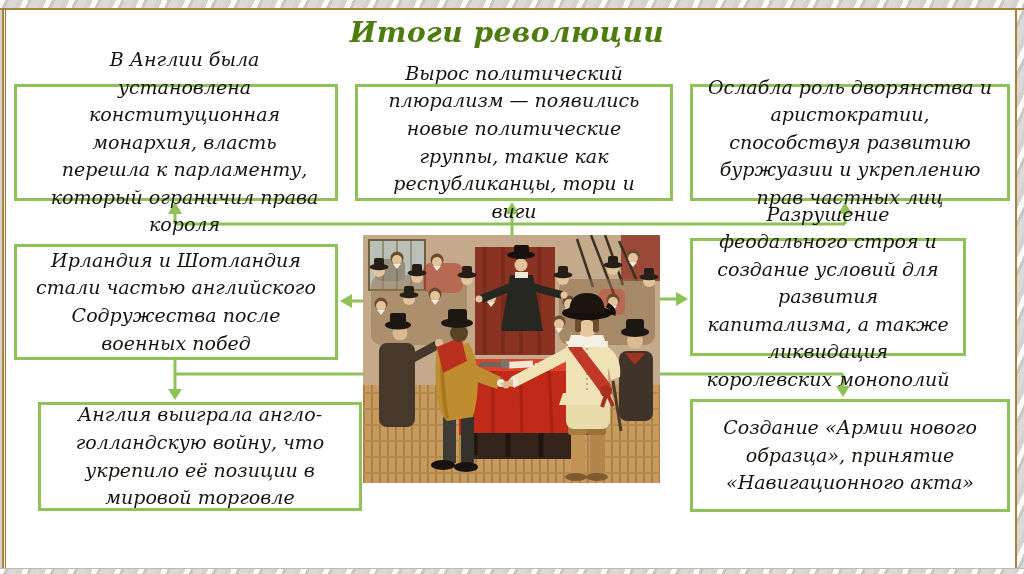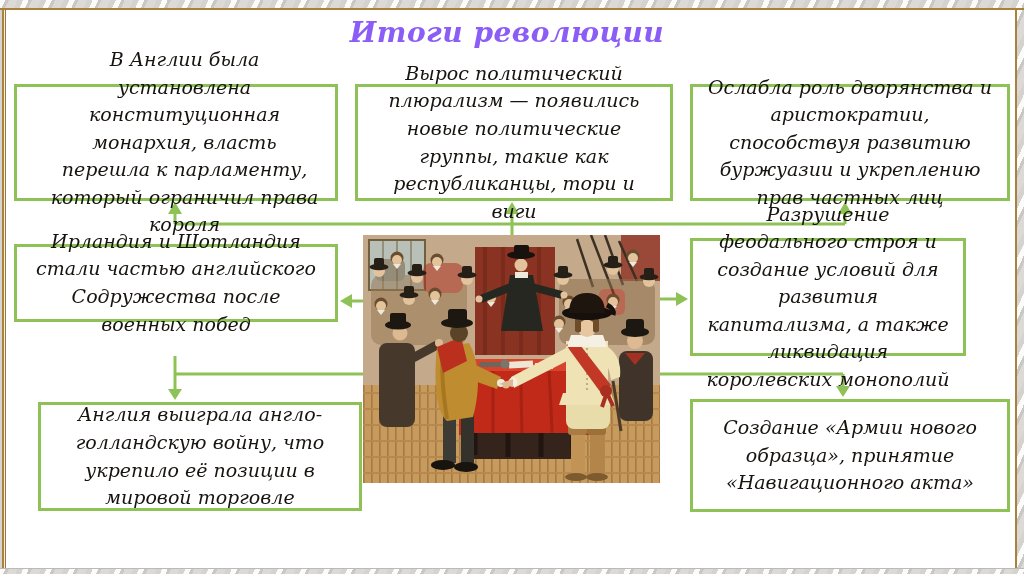--- a/index.html
+++ b/index.html
@@ -14,35 +14,35 @@
       rgba(214,211,207,.6) 8px 16px, rgba(175,172,168,.3) 16px 21px);
   }
   .frame-top{position:absolute;left:0;top:0;width:1024px;height:8px;border-bottom:2px solid #a8813d;}
   .frame-left{position:absolute;left:0;top:10px;bottom:5px;width:6px;
     background:linear-gradient(to right,#d8d5d1 0 2px,#aa833f 2px 4px,#f7f2e8 4px 5px,#9c7836 5px 6px);}
   .frame-right{position:absolute;right:0;top:10px;bottom:0;width:7px;border-left:2px solid #a8813d;}
   .frame-bottom{position:absolute;left:0;bottom:0;width:1024px;height:5px;border-top:1px solid #bdb9b4;}
 
   .title{
     position:absolute;left:0;top:16px;width:1014px;text-align:center;
-    font-size:28px;font-weight:bold;font-style:italic;color:#8b5cf6;
+    font-size:28px;font-weight:bold;font-style:italic;color:#4d7c0f;
     letter-spacing:.5px;
   }
 
   .box{
     position:absolute;box-sizing:border-box;background:#fff;
     border:3px solid #8ec256;
     display:flex;align-items:center;justify-content:center;text-align:center;
     padding:4px 12px;font-style:italic;font-size:19px;line-height:1.45;color:#17140f;
     z-index:2;
   }
   .b1{left:14px;top:84px;width:324px;height:117px;padding-left:29px;}
   .b2{left:355px;top:84px;width:318px;height:117px;}
   .b3{left:690px;top:84px;width:320px;height:117px;text-align:center;}
-  .b4{left:14px;top:244px;width:324px;height:78px;align-items:center;}
+  .b4{left:14px;top:244px;width:324px;height:116px;align-items:center;}
   .b5{left:690px;top:238px;width:276px;height:118px;}
   .b6{left:14px;top:402px;width:324px;height:109px;margin-left:24px;}
   .b7{left:690px;top:399px;width:320px;height:113px;}
 
   .connectors{position:absolute;left:0;top:0;width:1024px;height:574px;z-index:1;pointer-events:none;}
 
   .painting{position:absolute;left:363px;top:235px;width:297px;height:248px;z-index:2;}
   .painting svg{display:block;width:100%;height:100%;}
 </style>
 </head>

